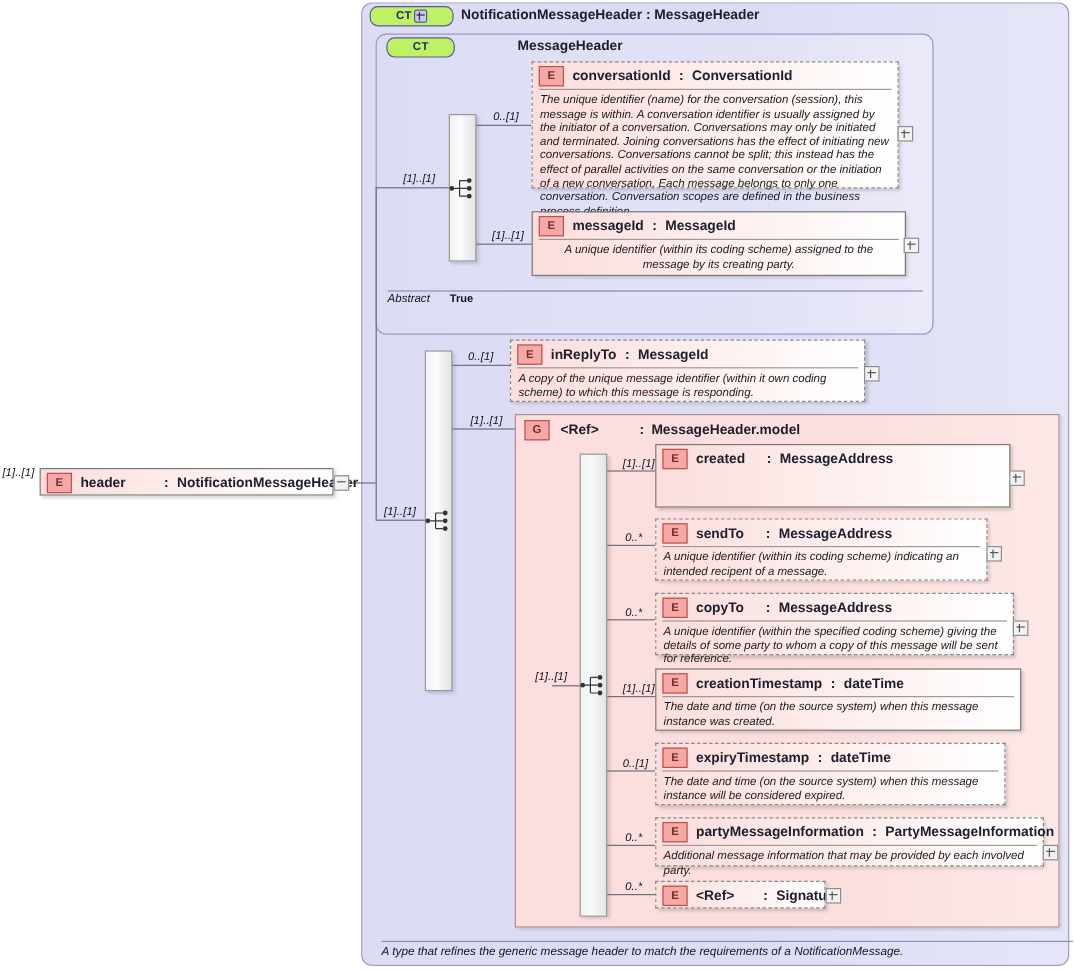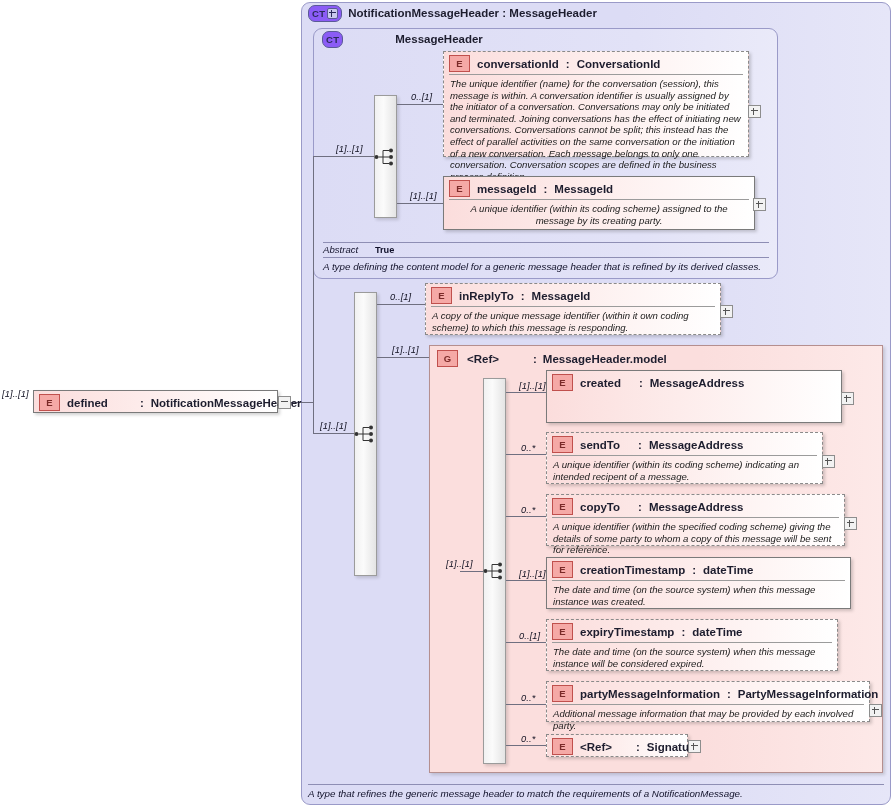--- a/index.html
+++ b/index.html
@@ -22,23 +22,23 @@
   .grp-box{
     border:1px solid #b58f8f;
     background:linear-gradient(to right,#fbdedd 0%,#fbdedd 60%,#fde9e8 100%);
     box-shadow:2px 2px 3px rgba(0,0,0,.15);
   }
 
   
   .badge{
     display:inline-flex;align-items:center;justify-content:center;
     border:1px solid #5a5a96;border-radius:7px;
-    background:#8b5cf6;color:#2a2a5a;
+    background:#bef264;color:#2a2a5a;
     font-size:9.5px;font-weight:bold;letter-spacing:.3px;
-    height:15px;padding:0 3px;line-height:1;
+    height:15px;padding:0 21px;line-height:1;
   }
   .badge .plusglyph{
     display:inline-block;width:9px;height:9px;margin-left:2px;
     border:1px solid #5a5a96;border-radius:2px;background:#c9c9ee;
     position:relative;
   }
   .badge .plusglyph:before,.badge .plusglyph:after{
     content:"";position:absolute;background:#2a2a5a;
   }
   .badge .plusglyph:before{left:1px;right:1px;top:3px;height:1px;}
@@ -140,21 +140,20 @@
         <span>CT</span>
       </span>
     <span class="hdr-title" style="position:static;margin-left:46px;">MessageHeader</span>
   </div>
 
   <div class="meta-row" style="left:323px;top:242px;width:446px;">
     <span class="lbl">Abstract</span>
     <span class="val">True</span>
   </div>
 
-  <div class="annot" style="left:323px;top:257px;width:446px;">A type defining the content model for a generic message header that is refined by its derived classes.</div>
 
   <div class="abs seq" style="left:374px;top:95px;width:23px;height:123px;">
     <svg class="seq-ico" viewBox="0 0 24 20">
       <circle cx="2.5" cy="10" r="2" fill="#333"></circle>
       <line x1="4.5" y1="10" x2="9" y2="10" stroke="#333" stroke-width="1"></line>
       <line x1="9" y1="3.5" x2="9" y2="16.5" stroke="#333" stroke-width="1"></line>
       <line x1="9" y1="3.5" x2="15" y2="3.5" stroke="#333" stroke-width="1"></line>
       <line x1="9" y1="10" x2="15" y2="10" stroke="#333" stroke-width="1"></line>
       <line x1="9" y1="16.5" x2="15" y2="16.5" stroke="#333" stroke-width="1"></line>
       <circle cx="17" cy="3.5" r="2" fill="#333"></circle>
@@ -335,26 +334,26 @@
   <div class="node opt" style="left:546px;top:734px;width:142px;height:23px;">
     <div class="node-head">
       <span class="e-badge">E</span>
       <span class="n-name">&lt;Ref&gt;</span>
       <span class="n-sep" style="margin-left:17px;">:</span>
       <span class="n-type">Signature</span>
     </div>
   </div>
   <div class="expander" style="left:688px;top:740px;"></div>
 
-  <div class="annot" style="left:308px;top:784px;width:576px;">A type that refines the generic message header to match the requirements of a NotificationMessage.</div>
+  <div class="annot" style="left:318px;top:784px;width:576px;">A type that refines the generic message header to match the requirements of a NotificationMessage.</div>
 
   <div class="card" style="left:2px;top:389px;">[1]..[1]</div>
   <div class="node req" style="left:33px;top:390px;width:245px;height:23px;">
     <div class="node-head">
       <span class="e-badge">E</span>
-      <span class="n-name">defined</span>
+      <span class="n-name">header</span>
       <span class="n-sep" style="margin-left:25px;">:</span>
       <span class="n-type">NotificationMessageHeader</span>
     </div>
   </div>
   <div class="expander minus" style="left:278px;top:396px;"></div>
 
 </div>
 
 </body></html>

